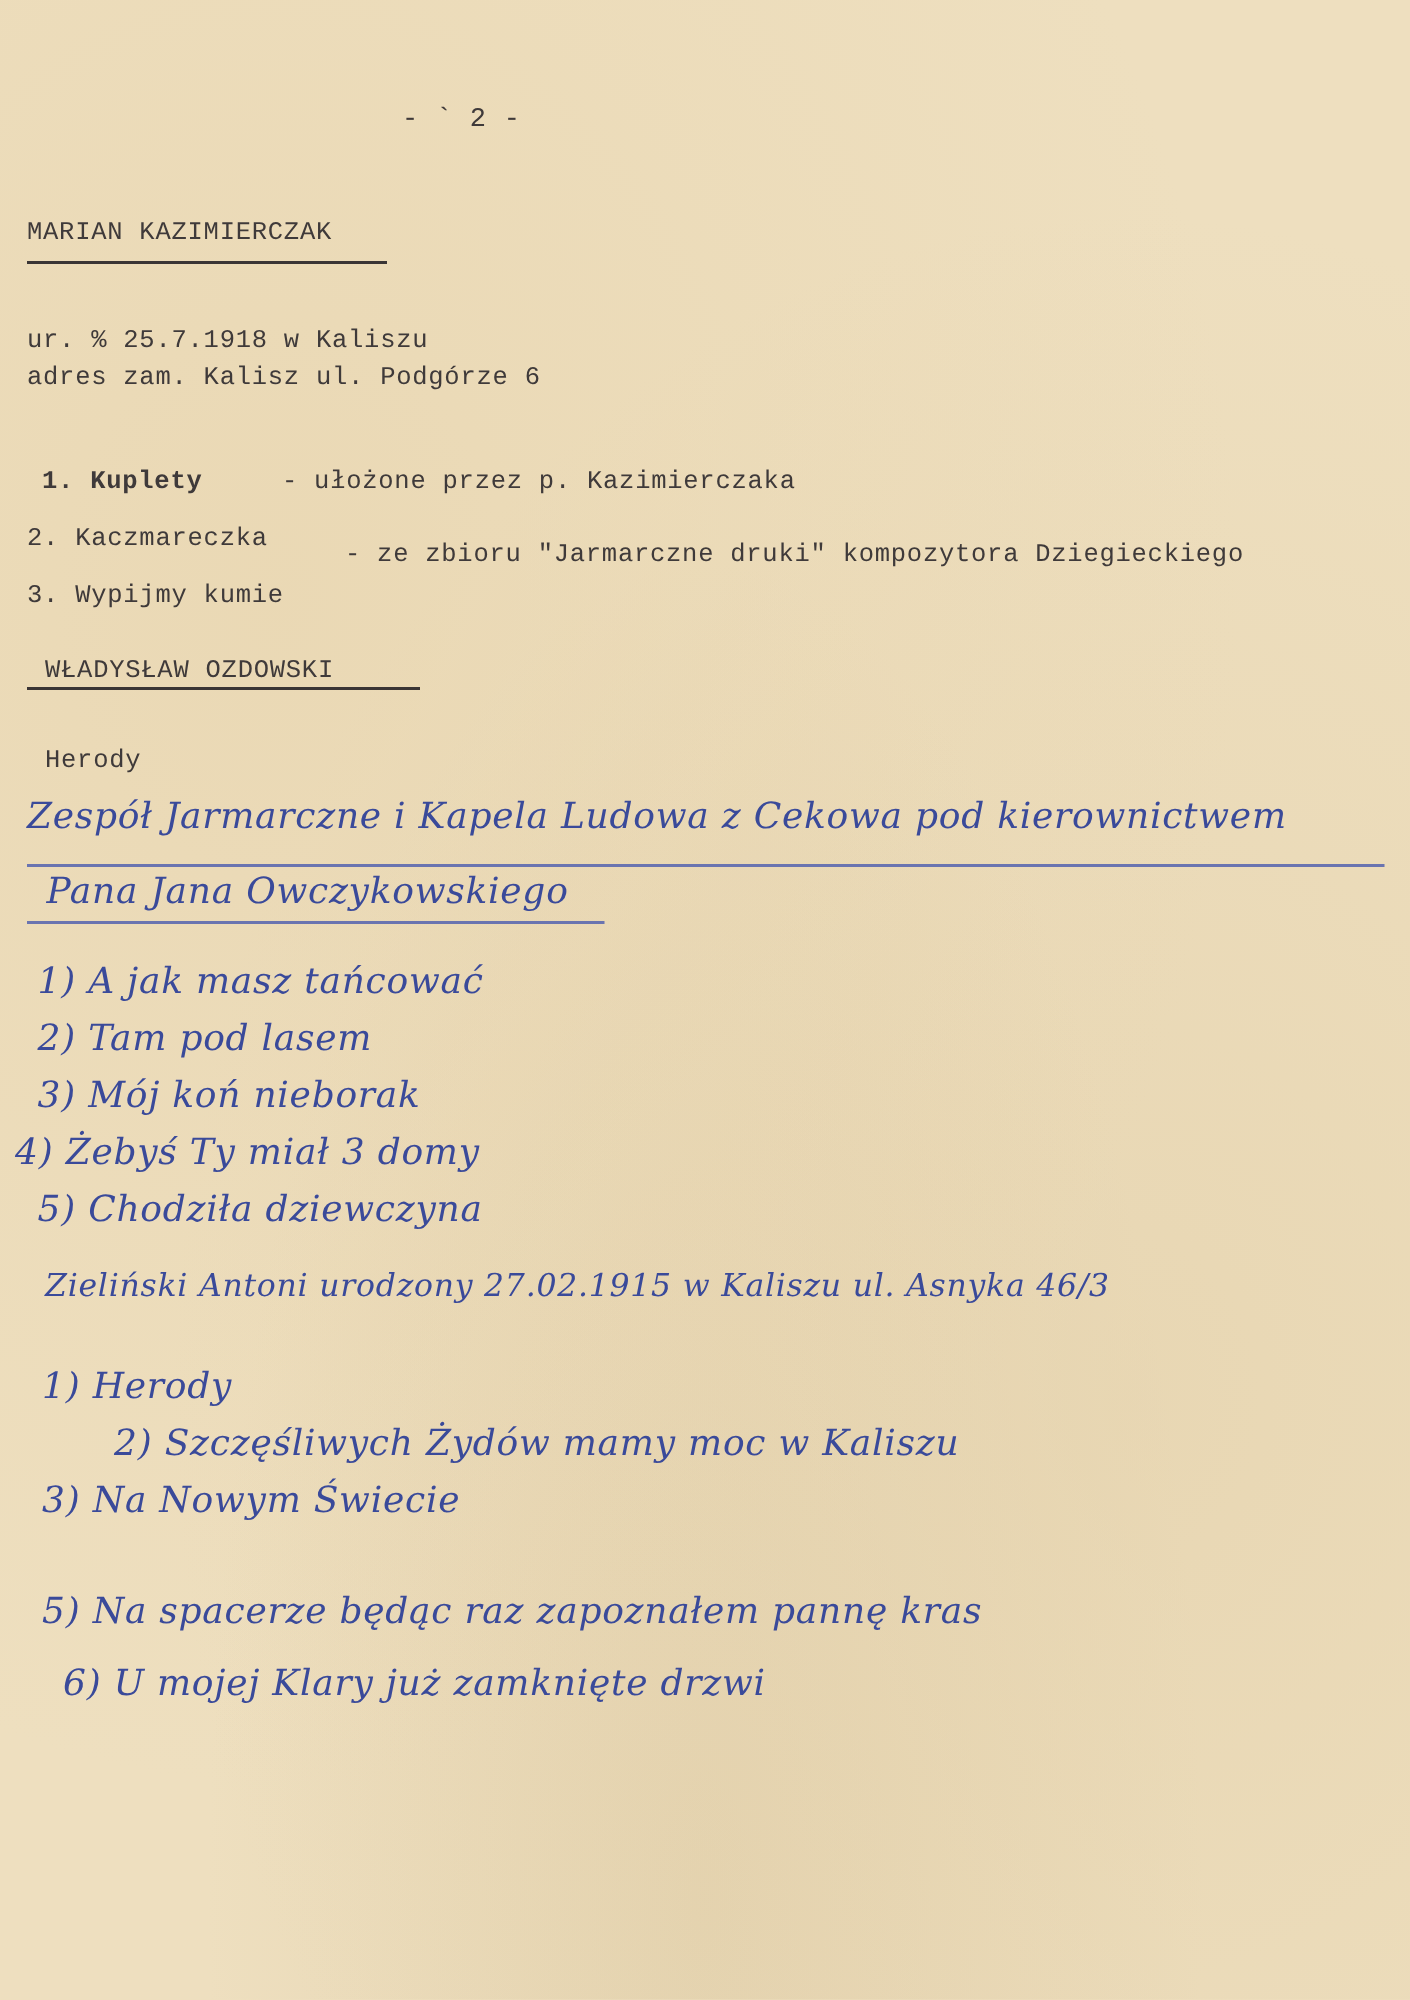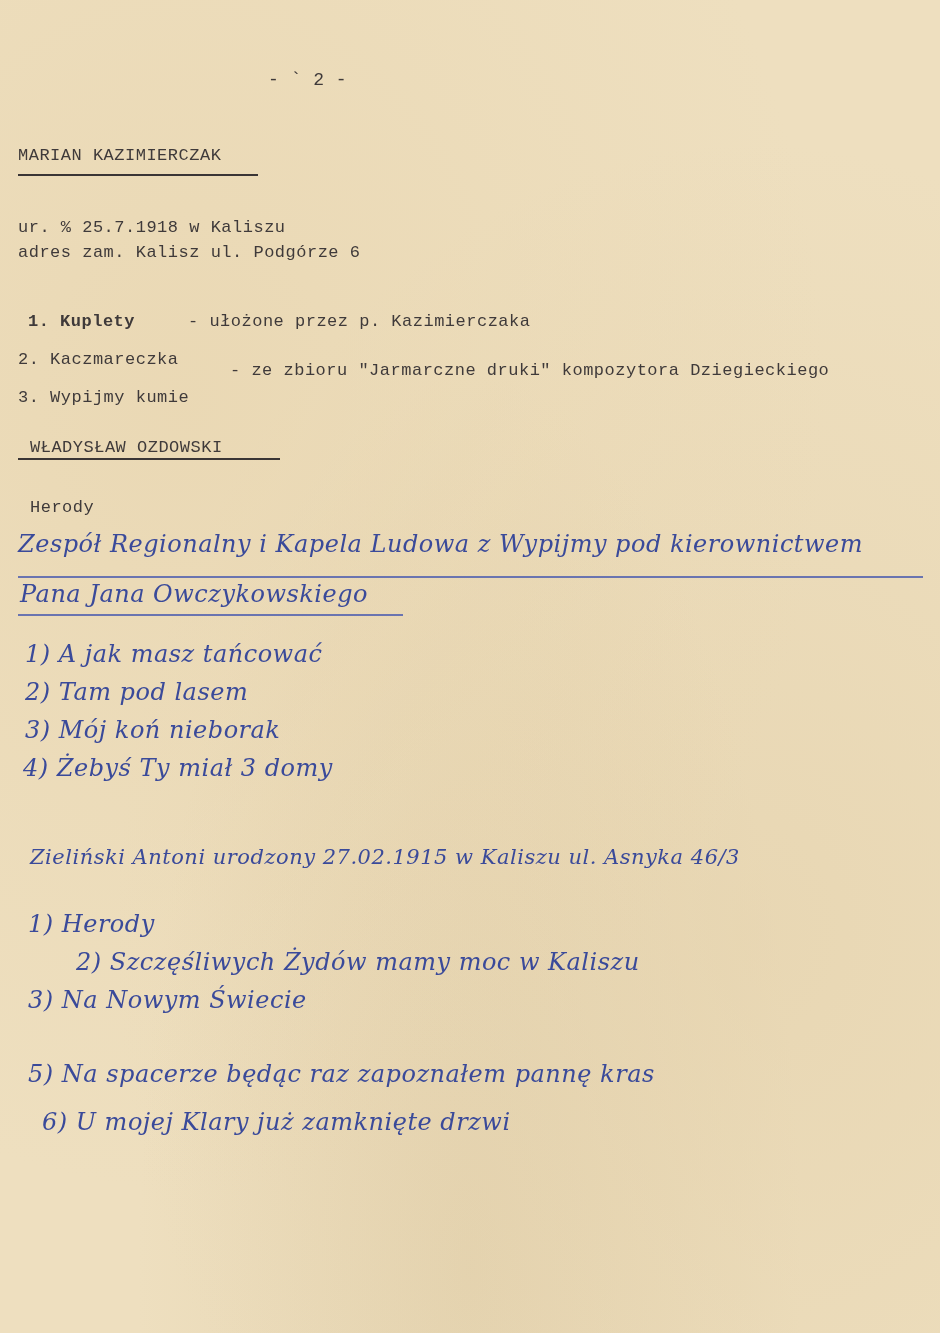--- a/index.html
+++ b/index.html
@@ -41,29 +41,30 @@
   <div class="typed" style="left:188px; top:312px;">- ułożone przez p. Kazimierczaka</div>
   <div class="typed" style="left:18px; top:350px;">2. Kaczmareczka</div>
   <div class="typed" style="left:230px; top:361px;">-  ze zbioru "Jarmarczne druki" kompozytora Dziegieckiego</div>
   <div class="typed" style="left:18px; top:388px;">3. Wypijmy kumie</div>
 
   <div class="typed" style="left:30px; top:438px;text-align:right;">WŁADYSŁAW OZDOWSKI</div>
   <div class="rule" style="left:18px; top:458px; width:262px;"></div>
 
   <div class="typed" style="left:30px; top:498px;">Herody</div>
 
-  <div class="hand" style="left:18px; top:530px;">Zespół Regionalny i Kapela Ludowa z Wypijmy pod kierownictwem</div>
+  <div class="hand" style="left:18px; top:530px;">Zespół Jarmarczne i Kapela Ludowa z Cekowa pod kierownictwem</div>
   <div class="hrule" style="left:18px; top:576px; width:905px;"></div>
-  <div class="hand" style="left:20px; top:580px;">Pana Jana Owczykowskiego</div>
+  <div class="hand" style="left:31px; top:580px;">Pana Jana Owczykowskiego</div>
   <div class="hrule" style="left:18px; top:614px; width:385px;"></div>
 
   <div class="hand" style="left:25px; top:640px;font-style:italic;">1) A jak masz tańcować</div>
   <div class="hand" style="left:25px; top:678px;">2) Tam pod lasem</div>
   <div class="hand" style="left:25px; top:716px;">3) Mój koń nieborak</div>
-  <div class="hand" style="left:23px; top:754px;">4) Żebyś Ty miał 3 domy</div>
+  <div class="hand" style="left:10px; top:754px;">4) Żebyś Ty miał 3 domy</div>
+  <div class="hand" style="left:25px; top:792px;">5) Chodziła dziewczyna</div>
 
   <div class="hand" style="left:30px; top:845px; font-size:21px;">Zieliński Antoni urodzony 27.02.1915 w Kaliszu  ul. Asnyka 46/3</div>
 
   <div class="hand" style="left:28px; top:910px;">1) Herody</div>
   <div class="hand" style="left:28px; top:948px;margin-left:48px;">2) Szczęśliwych Żydów mamy moc w Kaliszu</div>
   <div class="hand" style="left:28px; top:986px;">3) Na Nowym Świecie</div>
   <div class="hand" style="left:28px; top:1060px;">5) Na spacerze będąc raz zapoznałem pannę kras</div>
   <div class="hand" style="left:42px; top:1096px;margin-top:12px;">6) U mojej Klary już zamknięte drzwi</div>
 
 </div>

